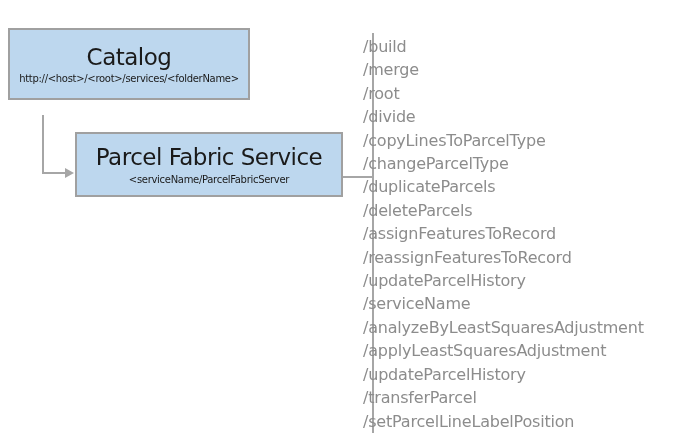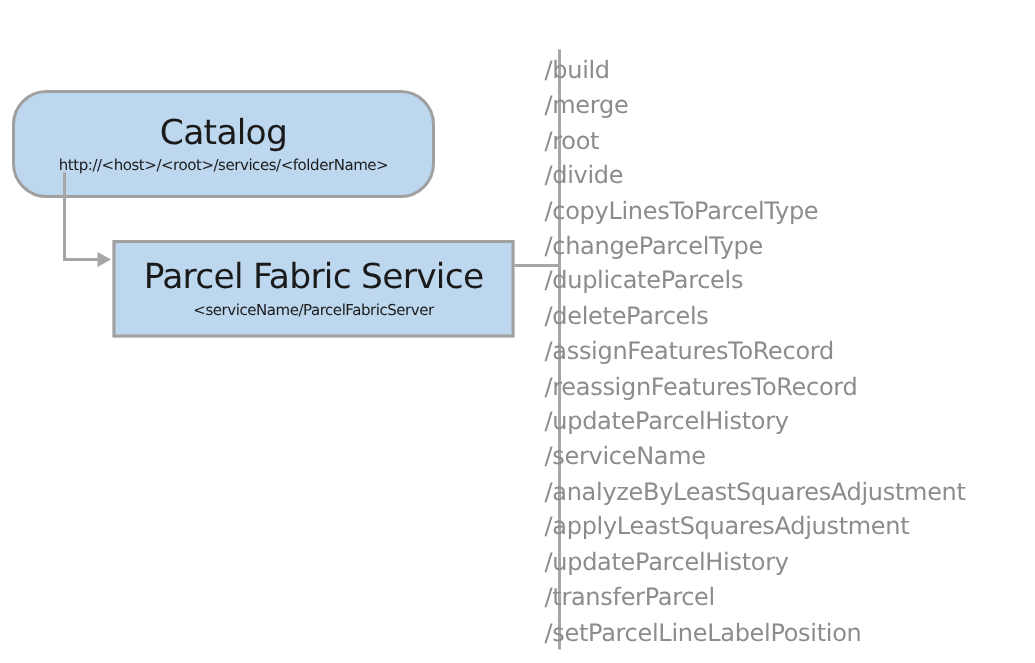--- a/index.html
+++ b/index.html
@@ -21,22 +21,22 @@
   .node-box {
     position: absolute;
     background: var(--box-fill);
     border: 2px solid var(--box-border);
     display: flex;
     flex-direction: column;
     align-items: center;
     justify-content: center;
     text-align: center;
   }
-  .catalog-box { left: 8px; top: 60px; width: 282px; height: 72px; border-radius: 23px; }
-  .service-box { left: 75px; top: 160px; width: 268px; height: 65px; }
+  .catalog-box { left: 8px; top: 28px; width: 242px; height: 72px; }
+  .service-box { left: 75px; top: 132px; width: 268px; height: 65px; }
 
   .node-title {
     color: var(--title-text);
     font-size: 23px;
     letter-spacing: -0.5px;
     line-height: 1.15;
     white-space: nowrap;
   }
   .node-subtitle {
     color: var(--title-text);

